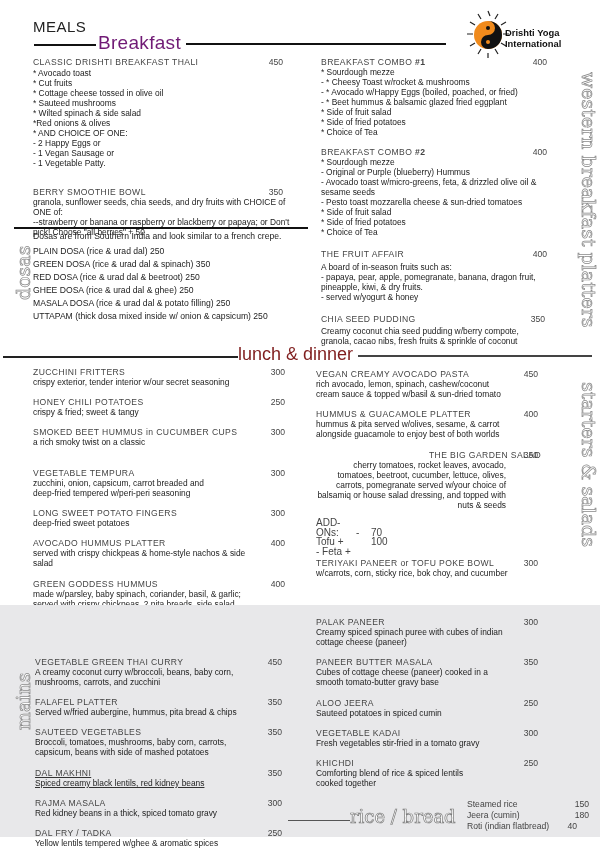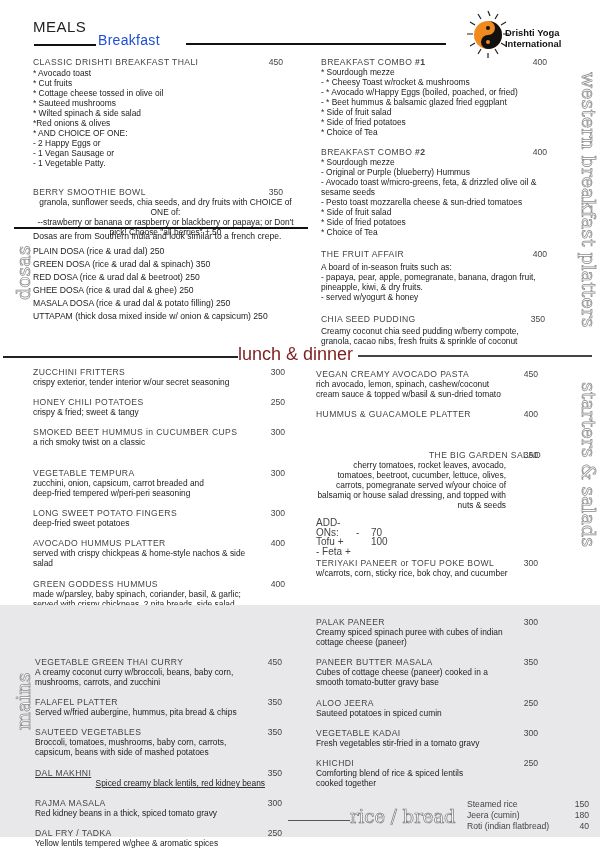--- a/index.html
+++ b/index.html
@@ -1,20 +1,20 @@
 <!DOCTYPE html>
 <html><head>
 <meta charset="utf-8">
 <style>
   * { box-sizing: border-box; margin: 0; padding: 0; }
   html, body { width: 600px; height: 849px; background: #ffffff; overflow: hidden; }
   body { position: relative; font-family: "Liberation Sans", sans-serif; color: #333; }
   .abs { position: absolute; }
   .title-meals { left: 33px; top: 18px; font-size: 15px; color: #222; letter-spacing: 0.5px; }
-  .hdr-breakfast { left: 98px; top: 32px; font-size: 14px; color: #1d4ed8; letter-spacing: 0.3px; }
+  .hdr-breakfast { left: 98px; top: 32px; font-size: 19px; color: #701a75; letter-spacing: 0.3px; }
   .rule { position: absolute; height: 2px; background: #111; }
   .rule-thin { position: absolute; height: 1px; background: #555; }
   .item-name { font-size: 8.6px; color: #444; letter-spacing: 0.4px; text-transform: none; }
   .item-price { font-size: 8.6px; color: #444; position: absolute; }
   .desc { font-size: 8.4px; color: #222; line-height: 10px; }
   .blk { position: absolute; }
   .blk .row { position: relative; }
   .side-label {
     position: absolute; font-family: "DejaVu Serif", serif; color: #fff;
     -webkit-text-stroke: 0.7px #888; white-space: nowrap;
@@ -65,21 +65,21 @@
       <div>*Red onions &amp; olives</div>
       <div>* AND CHOICE OF ONE:</div>
       <div>- 2 Happy Eggs or</div>
       <div>- 1 Vegan Sausage or</div>
       <div>- 1 Vegetable Patty.</div>
     </div>
   </div>
   <div class="row" style="margin-top:19px;">
     <div class="item-name">BERRY SMOOTHIE BOWL</div>
     <div class="item-price" style="right:2px; top:0;">350</div>
-    <div class="desc" style="width:265px;text-align:center;">
+    <div class="desc" style="width:265px;">
       <div>granola, sunflower seeds, chia seeds, and dry fruits with CHOICE of ONE of:</div>
       <div>--strawberry or banana or raspberry or blackberry or papaya; or Don't pick! Choose "all berries" + 50</div>
     </div>
   </div>
 </div>
 
 <div class="rule" style="left:14px; top:227px; width:294px;"></div>
 <div class="side-label" style="left:12px; top:300px; font-size:19px; transform:rotate(-90deg);">dosas</div>
 <div class="blk" style="left:33px; top:230px; width:270px;">
   <div class="dosa-line" style="margin-bottom:2px;">Dosas are from Southern India and look similar to a french crepe.</div>
@@ -182,20 +182,21 @@
 <div class="side-label" style="left:578px; top:382px; font-size:19px; transform:rotate(90deg) translateY(-100%); transform-origin:left top;">starters &amp; salads</div>
 <div class="blk" style="left:316px; top:369px; width:225px;">
   <div class="row" style="height:40px;">
     <div class="item-name">VEGAN CREAMY AVOCADO PASTA</div>
     <div class="item-price" style="right:3px; top:0;">450</div>
     <div class="desc" style="width:195px;">rich avocado, lemon, spinach, cashew/coconut cream sauce &amp; topped w/basil &amp; sun-dried tomato</div>
   </div>
   <div class="row" style="height:41px;">
     <div class="item-name">HUMMUS &amp; GUACAMOLE PLATTER</div>
     <div class="item-price" style="right:3px; top:0;">400</div>
+    <div class="desc" style="width:200px;">hummus &amp; pita served w/olives, sesame, &amp; carrot alongside guacamole to enjoy best of both worlds</div>
   </div>
   <div class="row" style="height:68px;text-align:right;">
     <div class="item-name">THE BIG GARDEN SALAD</div>
     <div class="item-price" style="right:3px; top:0;">350</div>
     <div class="desc" style="width:190px;">cherry tomatoes, rocket leaves, avocado, tomatoes, beetroot, cucumber, lettuce, olives, carrots, pomegranate served w/your choice of balsamiq or house salad dressing, and topped with nuts &amp; seeds</div>
   </div>
   <div class="row" style="height:40px; font-size:10px; color:#444; line-height:9.6px;">
     <div>ADD-</div>
     <div><span>ONs:</span><span style="position:absolute; left:40px;">-</span><span style="position:absolute; left:55px;">70</span></div>
     <div><span>Tofu +</span><span style="position:absolute; left:55px;">100</span></div>
@@ -222,21 +223,21 @@
     <div class="desc" style="width:230px;">Served w/fried aubergine, hummus, pita bread &amp; chips</div>
   </div>
   <div class="row" style="height:41px;">
     <div class="item-name">SAUTEED VEGETABLES</div>
     <div class="item-price" style="right:3px; top:0;">350</div>
     <div class="desc" style="width:215px;">Broccoli, tomatoes, mushrooms, baby corn, carrots, capsicum, beans with side of mashed potatoes</div>
   </div>
   <div class="row" style="height:30px;text-decoration:underline;">
     <div class="item-name">DAL MAKHNI</div>
     <div class="item-price" style="right:3px; top:0;">350</div>
-    <div class="desc" style="width:230px;text-align:right;">Spiced creamy black lentils, red kidney beans</div>
+    <div class="desc" style="width:230px;">Spiced creamy black lentils, red kidney beans</div>
   </div>
   <div class="row" style="height:30px;">
     <div class="item-name">RAJMA MASALA</div>
     <div class="item-price" style="right:3px; top:0;">300</div>
     <div class="desc" style="width:230px;">Red kidney beans in a thick, spiced tomato gravy</div>
   </div>
   <div class="row">
     <div class="item-name">DAL FRY / TADKA</div>
     <div class="item-price" style="right:3px; top:0;">250</div>
     <div class="desc" style="width:230px;">Yellow lentils tempered w/ghee &amp; aromatic spices</div>
@@ -269,14 +270,14 @@
     <div class="item-price" style="right:3px; top:0;">250</div>
     <div class="desc" style="width:170px;">Comforting blend of rice &amp; spiced lentils cooked together</div>
   </div>
 </div>
 
 <div class="rule-thin" style="left:288px; top:820px; width:62px; background:#555;"></div>
 <div class="abs hdr-rice">rice / bread</div>
 <div class="blk" style="left:467px; top:799px; width:122px; font-size:8.6px; color:#444; line-height:11px;">
   <div class="row"><span>Steamed rice</span><span style="position:absolute; right:0;">150</span></div>
   <div class="row"><span>Jeera (cumin)</span><span style="position:absolute; right:0;">180</span></div>
-  <div class="row"><span>Roti (indian flatbread)</span><span style="position:absolute; right:0;margin-left:40px;">40</span></div>
+  <div class="row"><span>Roti (indian flatbread)</span><span style="position:absolute; right:12px;margin-left:40px;">40</span></div>
 </div>
 
 </body></html>

